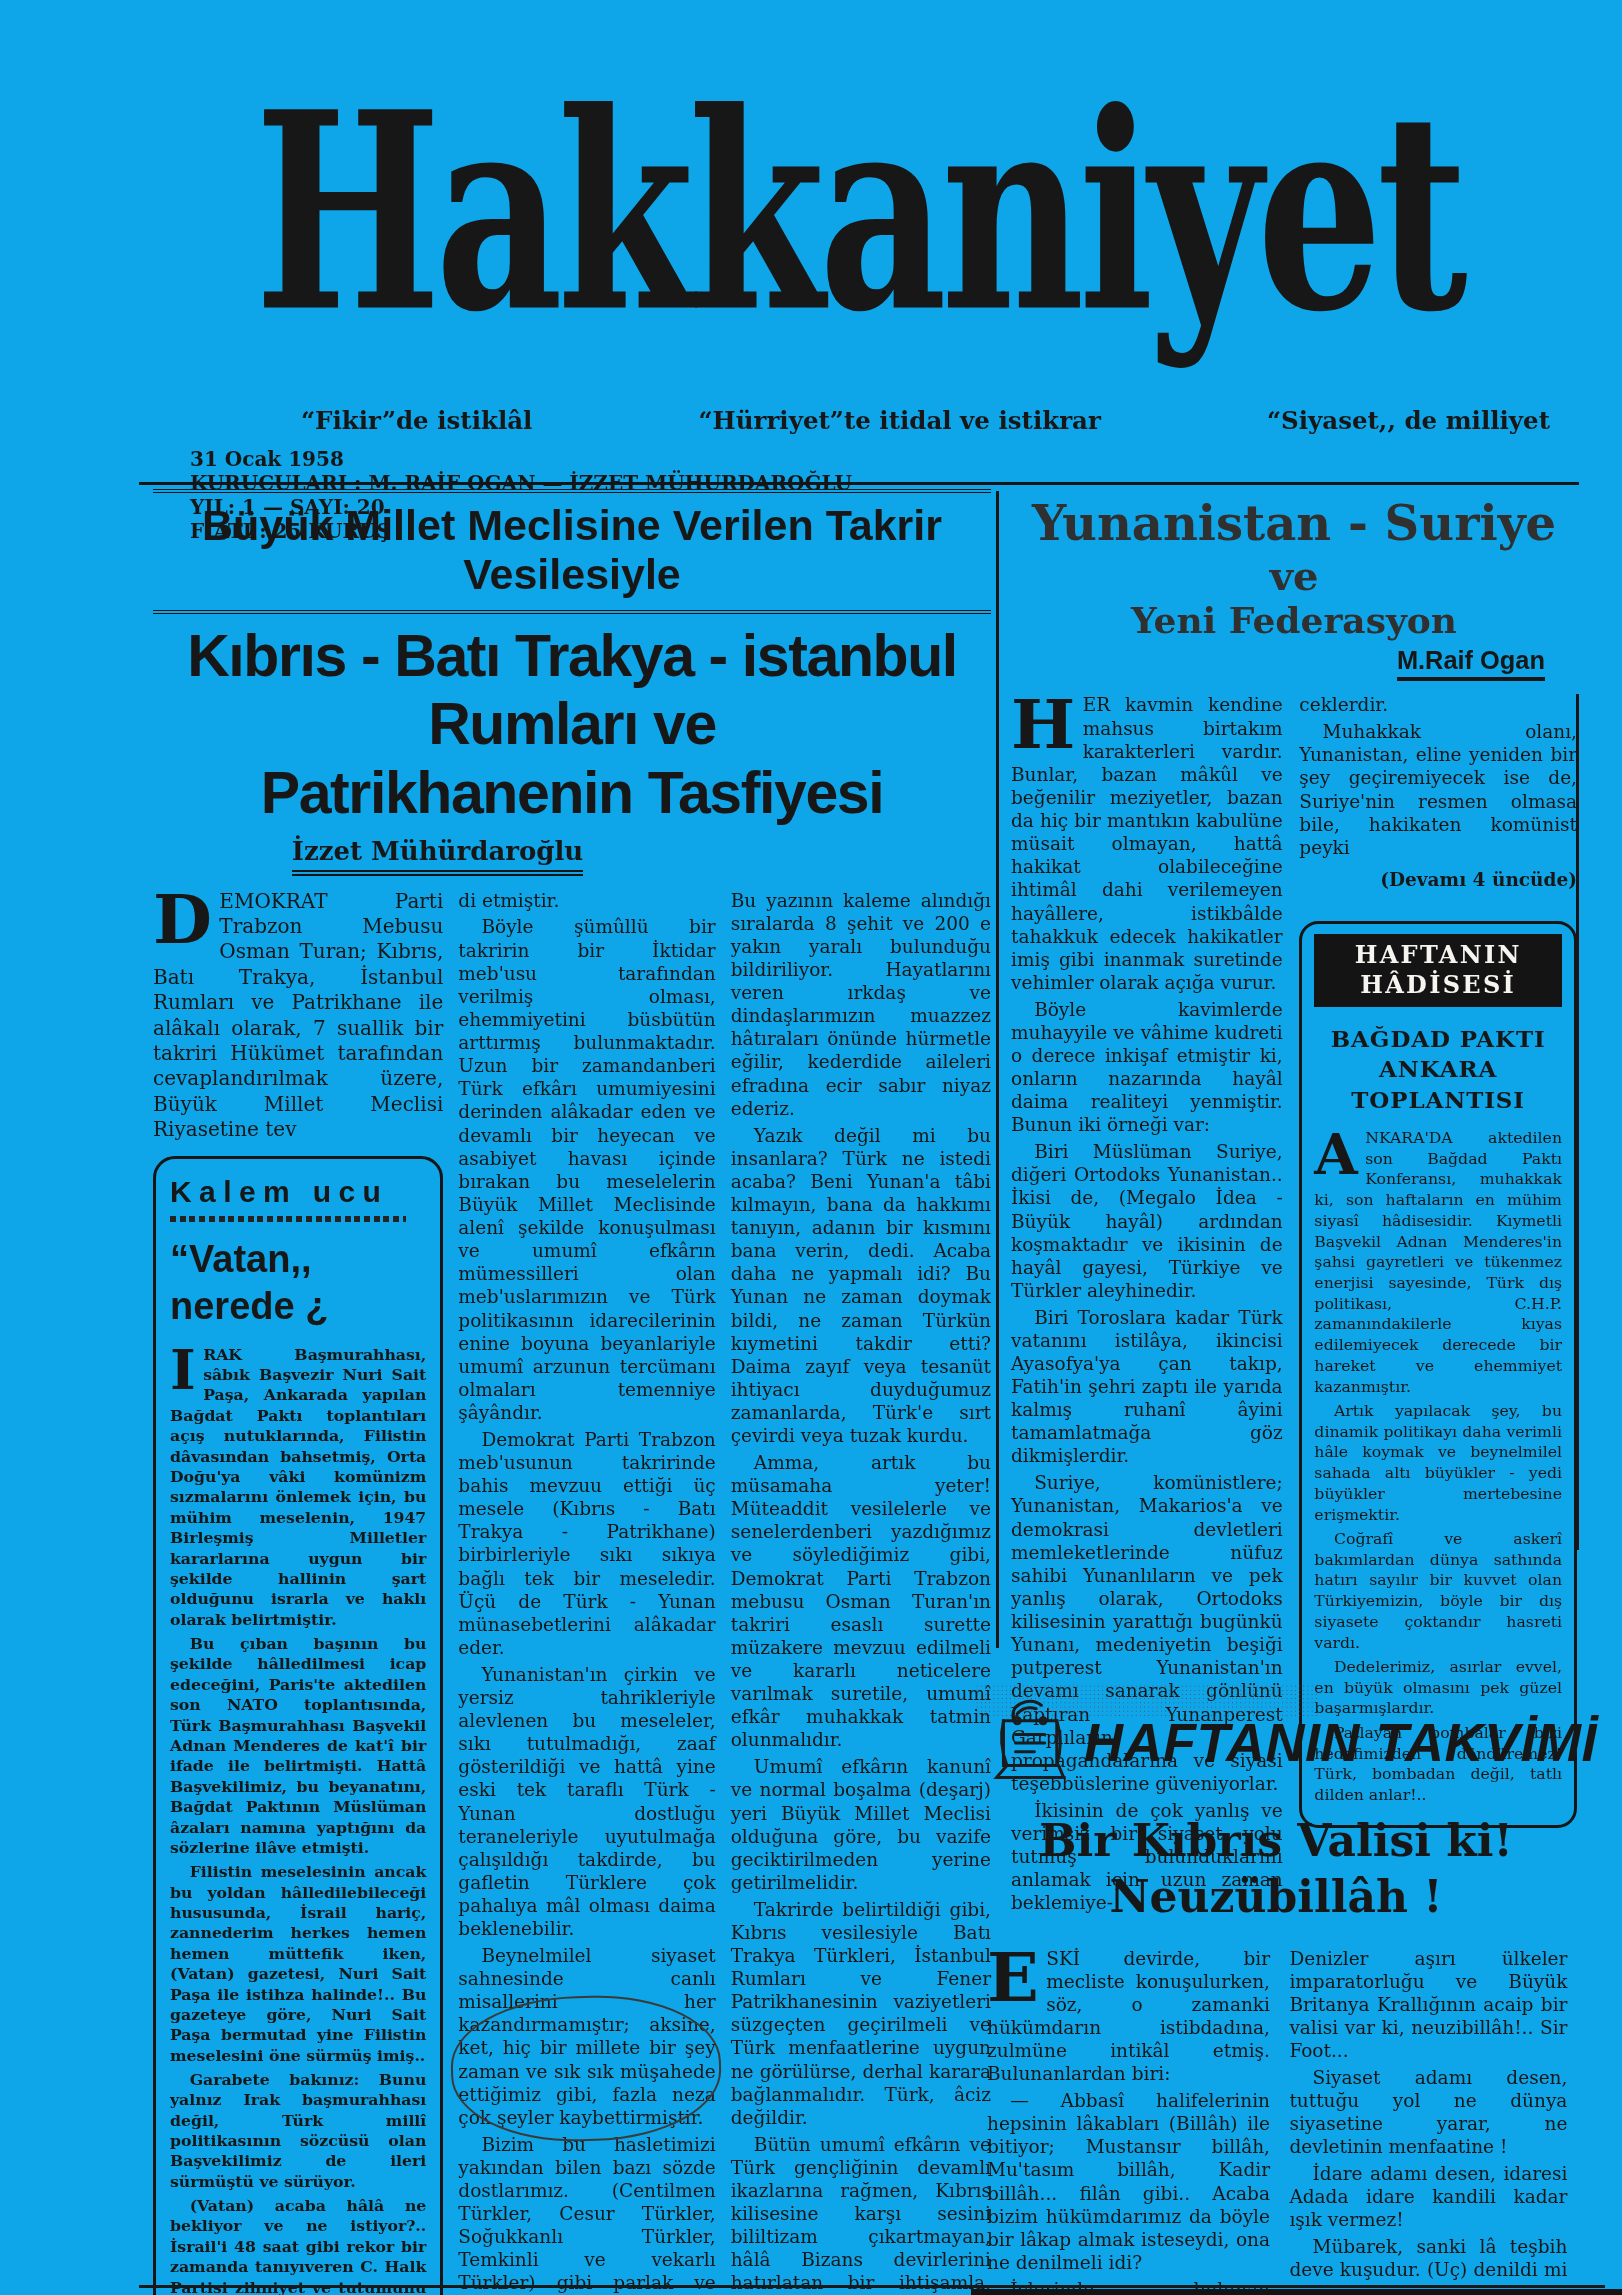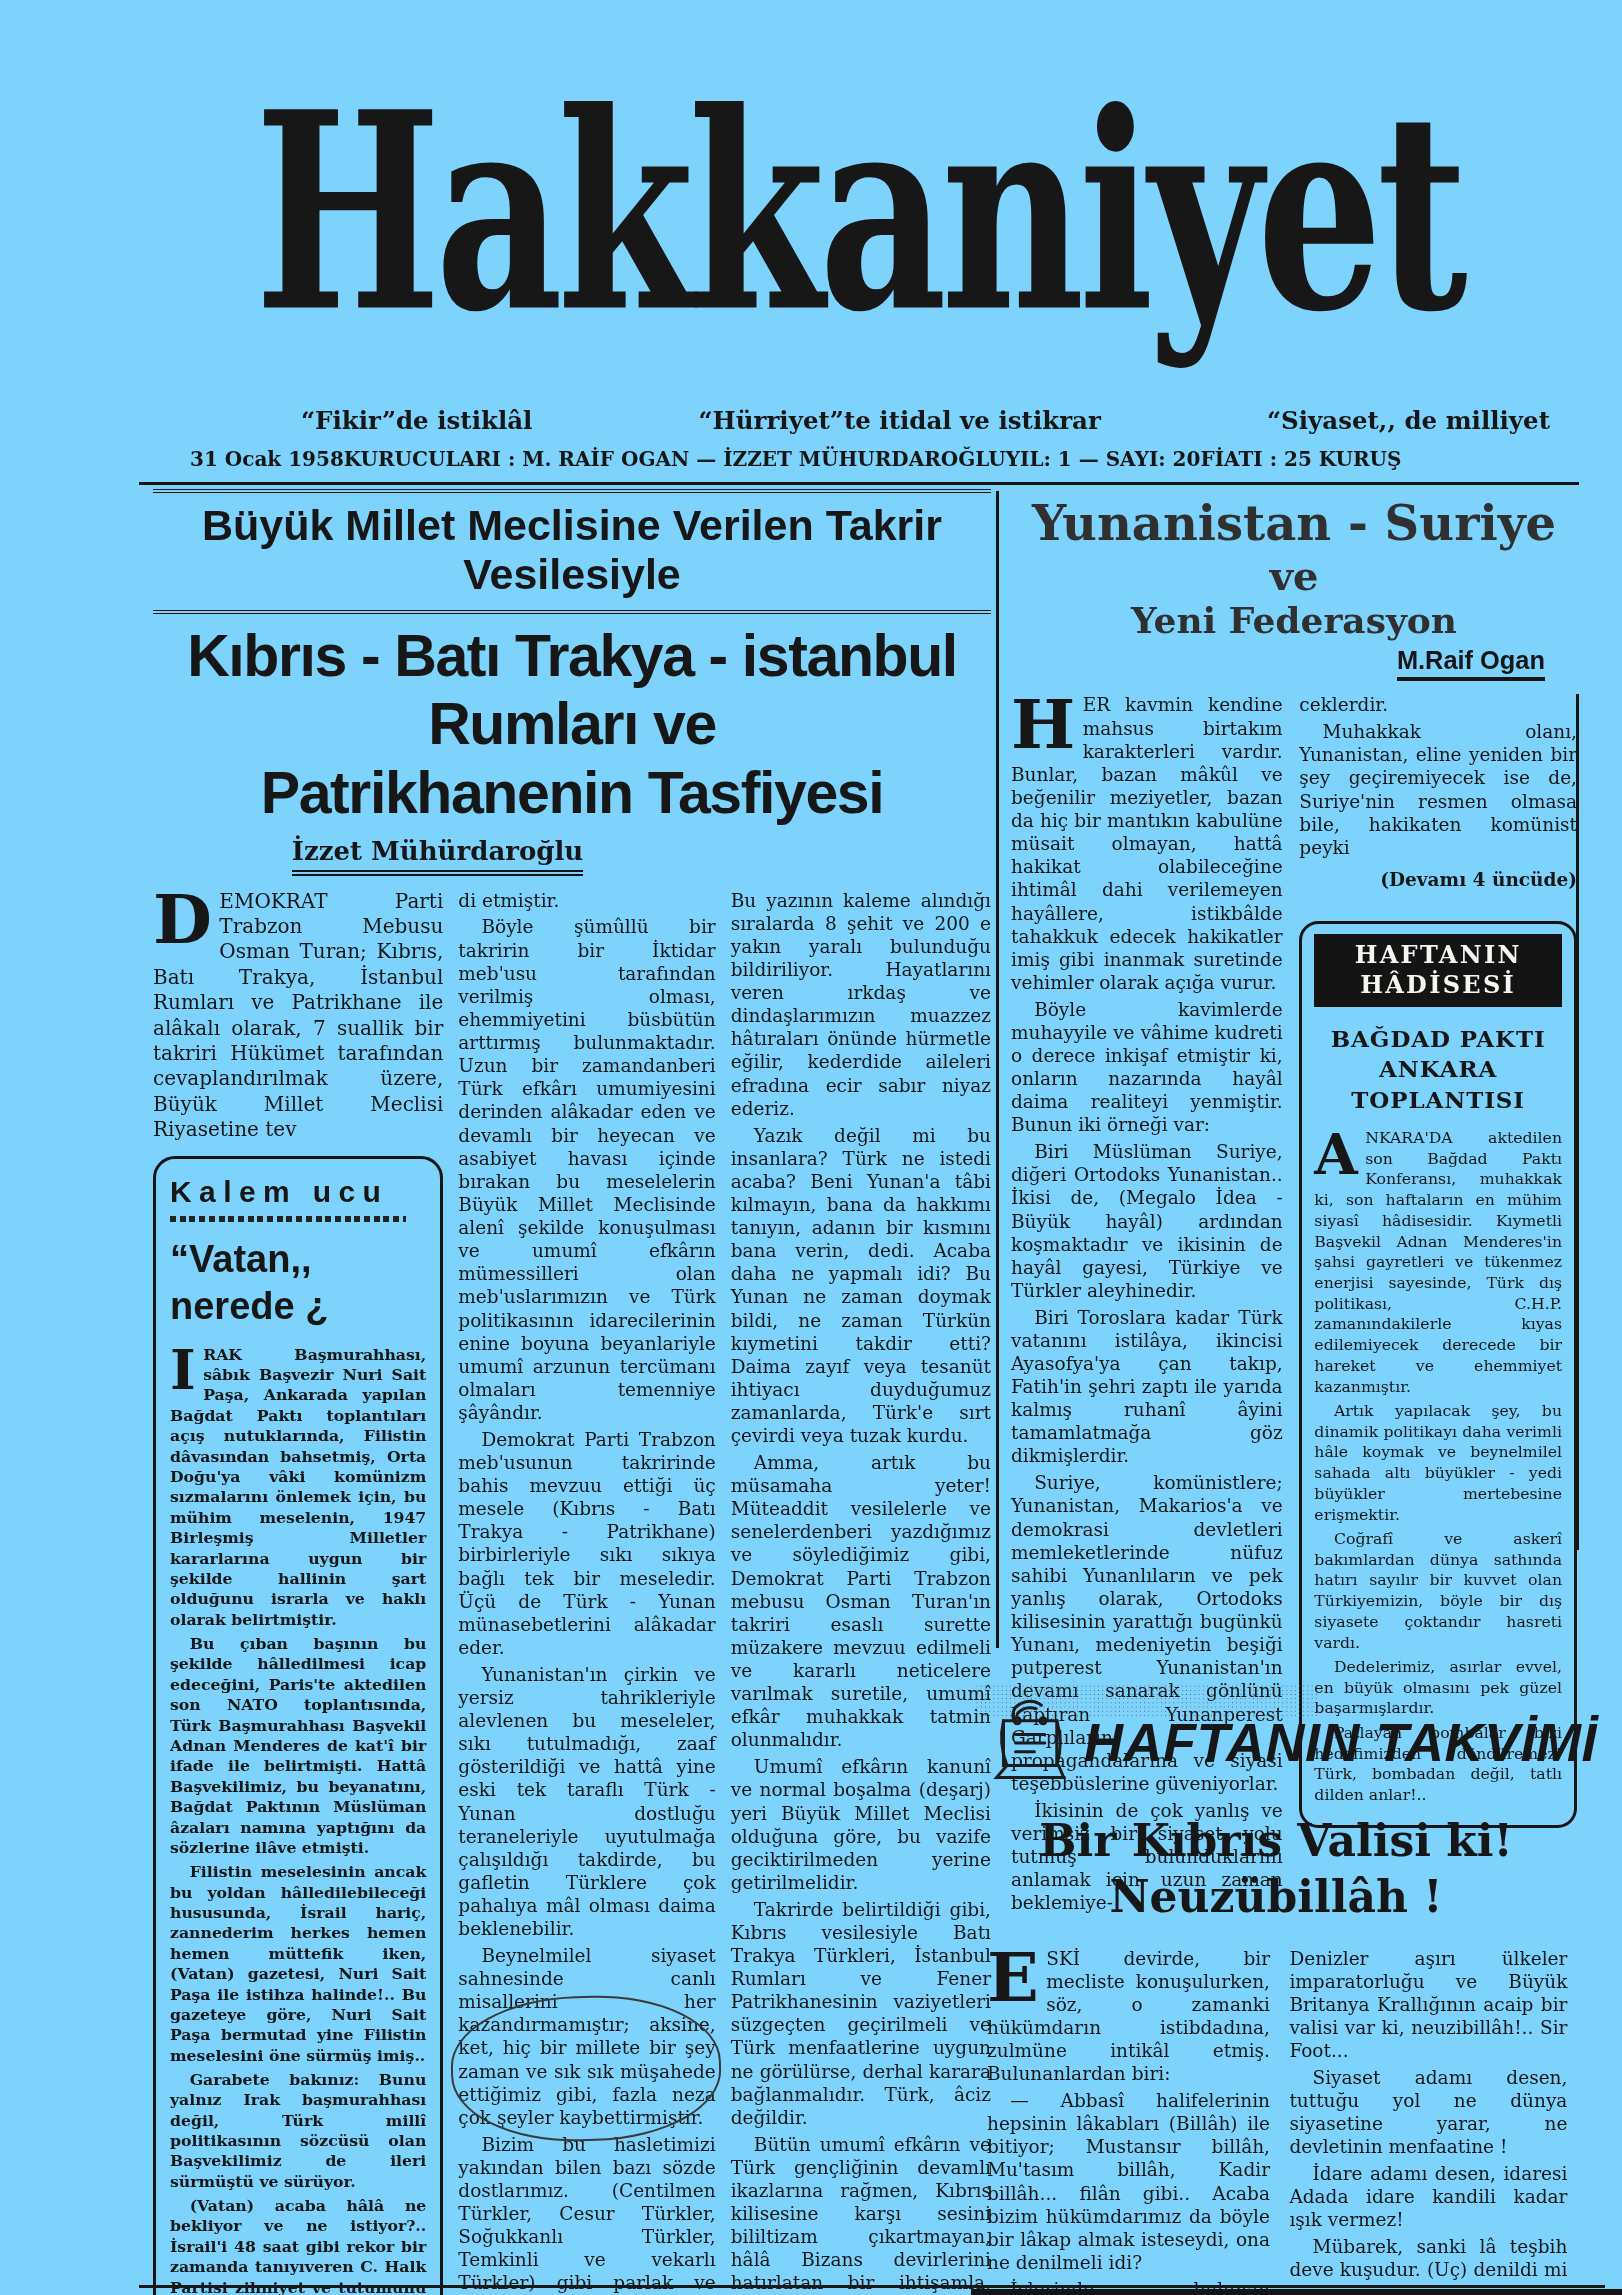--- a/index.html
+++ b/index.html
@@ -1,25 +1,25 @@
 <!DOCTYPE html>
 <html style="font-size:7.4px"><head>
 <meta charset="utf-8">
 <style>
   html,body{margin:0;padding:0;background:#d8d5cc;}
-  .page{position:relative;width:1623px;height:2295px;background:#7dd3fc;overflow:hidden;
+  .page{position:relative;width:1623px;height:2295px;background:#0ea5e9;overflow:hidden;
         color:#171717;font-family:"DejaVu Serif","Liberation Serif",serif;}
   
   .masthead{position:absolute;top:37px;left:139px;width:1439px;}
   .mast-title{margin:42px 0 0;text-align:center;font-weight:bold;font-size:197px;line-height:287px;
       letter-spacing:-5.6px;transform:scaleY(1.38);transform-origin:center 60%;white-space:nowrap;}
   .mottos{display:flex;justify-content:space-between;margin:40px 28px 0 162px;
       font-weight:bold;font-size:24.5px;white-space:nowrap;}
-  .dateline{display:flex;justify-content:flex-start;margin:12px 66px 0 51px;
-      font-weight:bold;font-size:20px;white-space:nowrap;}
+  .dateline{display:flex;justify-content:space-between;margin:12px 66px 0 51px;
+      font-weight:bold;font-size:20px;white-space:nowrap;flex-direction:column;}
   .rule-top{position:absolute;top:482px;left:139px;width:1440px;height:2.8px;background:#151515;}
   
   .para{margin:0 0 3.7px;text-indent:1.25em;text-align:justify;}
   .para.first{text-indent:0;}
   .dropcap{float:left;font-weight:bold;font-size:68px;line-height:.8;padding:3.7px 7.4px 0 0;}
   .more-line{text-align:right;font-weight:bold;text-indent:0;margin-top:9px;}
   
   .lead{position:absolute;top:489px;left:153px;width:838px;}
   .kicker{border-top:4.6px double #141414;border-bottom:4.6px double #141414;text-align:center;
       font-family:"Liberation Sans",sans-serif;font-weight:bold;font-size:43px;padding:8.3px 0 11px;}

